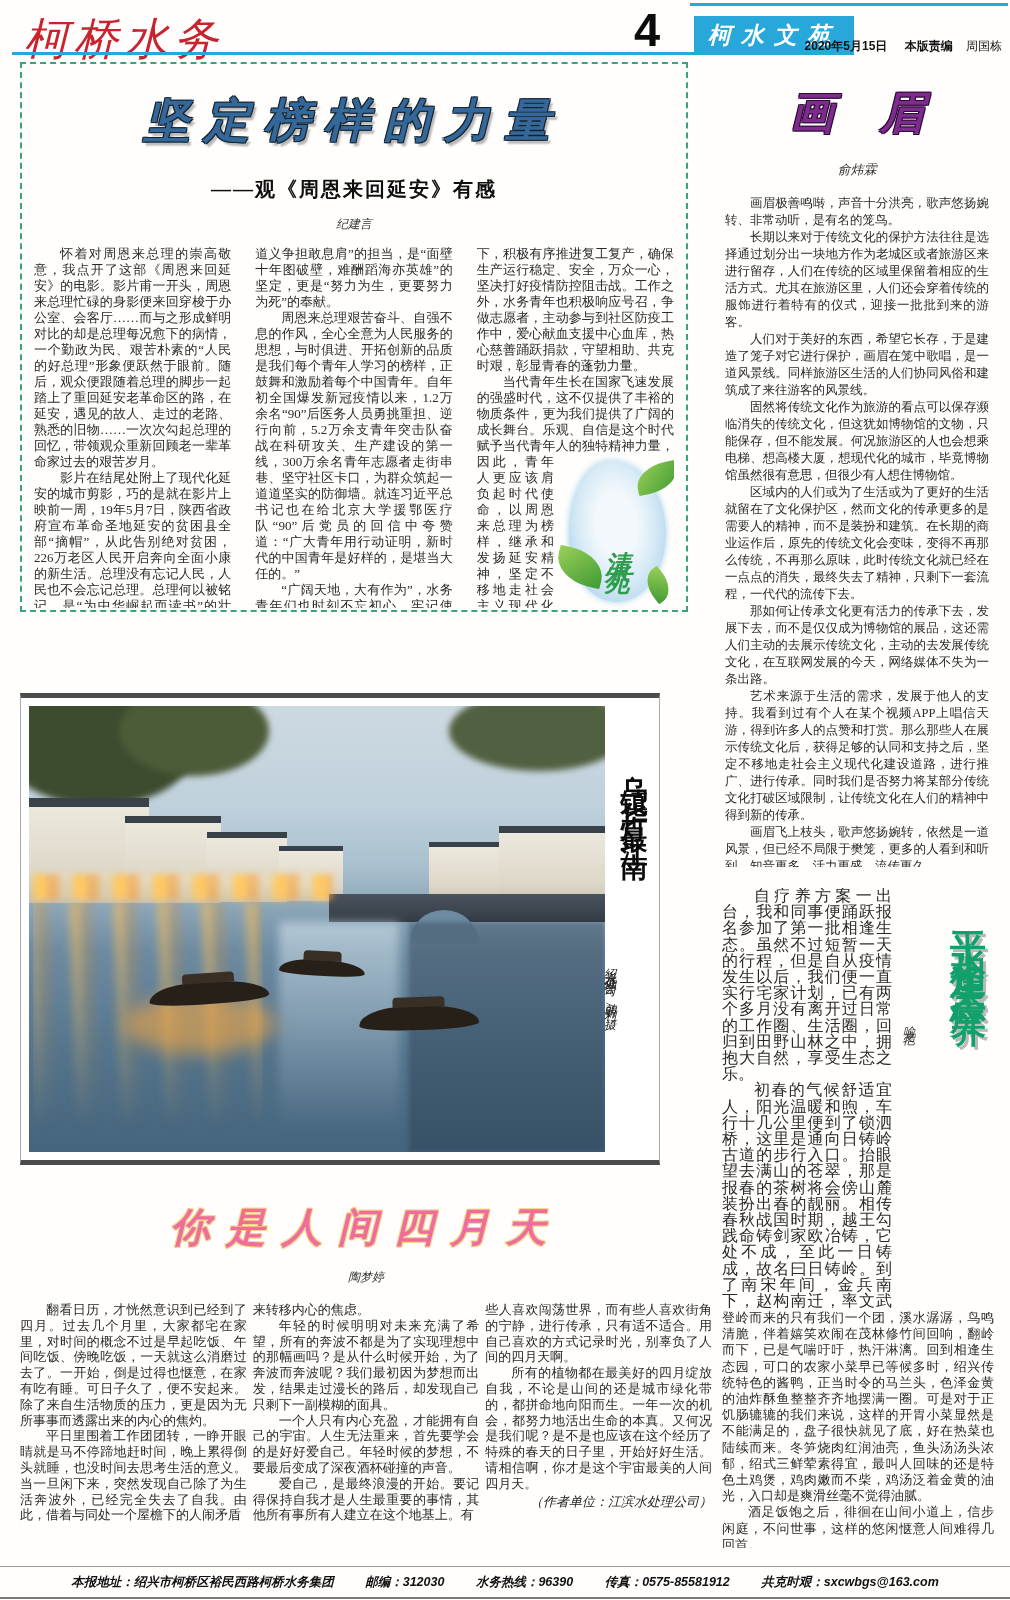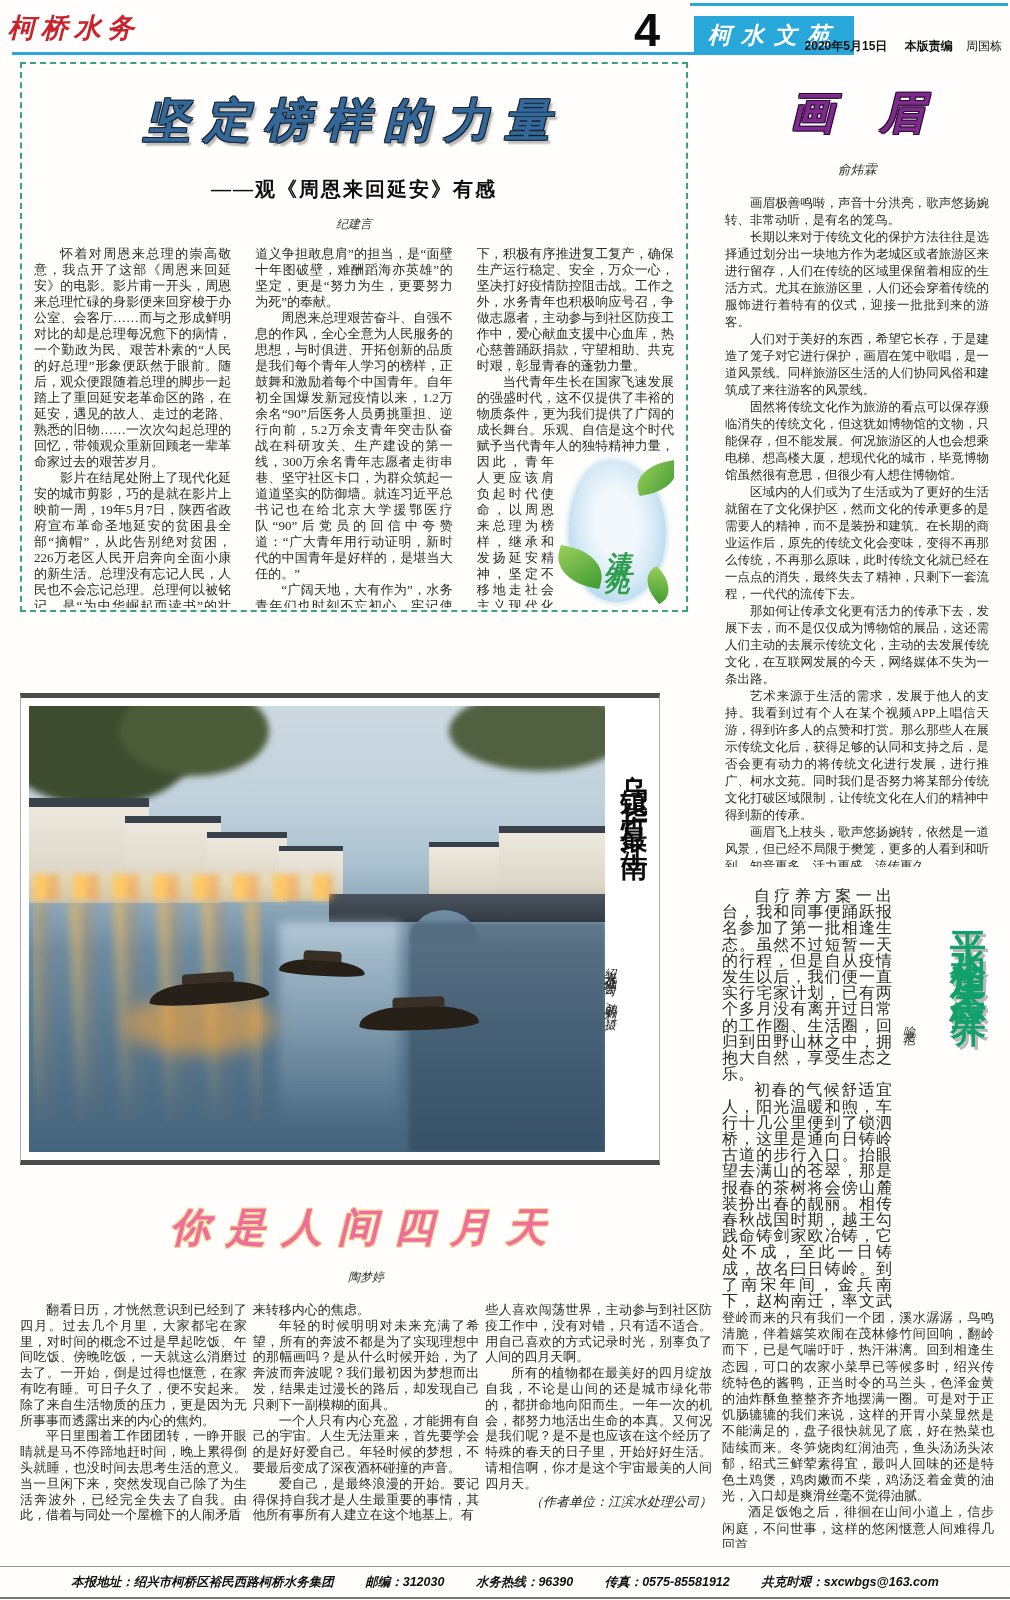--- a/index.html
+++ b/index.html
@@ -1,21 +1,21 @@
 <!DOCTYPE html>
 <html><head>
 <meta charset="utf-8">
 <style>
   html,body{margin:0;padding:0;background:#e9e9e9;}
   .page{position:relative;width:1010px;height:1600px;margin:0 auto;background:#fffefc;
         font-family:"Liberation Serif","DejaVu Serif",serif;color:#2a2a2a;overflow:hidden;}
 
   
   .h-topline-right{position:absolute;left:690px;top:3px;width:318px;height:3px;background:#28a7db;}
-  .masthead{position:absolute;left:8px;top:10px;font-size:27px;color:#c9242e;font-weight:bold;
+  .masthead{position:absolute;left:24px;top:10px;font-size:44px;color:#c9242e;font-weight:normal;
             font-style:italic;letter-spacing:6px;}
   .pagenum{position:absolute;left:634px;top:2px;font-size:47px;font-weight:800;
            font-family:"Liberation Sans",sans-serif;color:#0c0c0c;}
   .section-box{position:absolute;left:694px;top:16px;background:#28a7db;color:#fff;font-size:23px;
                font-weight:bold;font-style:italic;padding:4px 14px;letter-spacing:10px;}
   .h-mainline{position:absolute;left:12px;top:52px;width:772px;height:3px;background:#28a7db;}
   .h-date{position:absolute;right:8px;top:38px;font-size:12px;color:#111;
           font-family:"Liberation Sans",sans-serif;}
   .h-date .b{font-weight:bold;margin-left:14px;}
   .h-date .n{margin-left:10px;}
@@ -174,21 +174,21 @@
     <div class="hm-title">画眉</div>
     <div class="hm-author">俞炜霖</div>
     <div class="hm-body">
       <div>
           <p class="para">画眉极善鸣啭，声音十分洪亮，歌声悠扬婉转、非常动听，是有名的笼鸟。</p>
           <p class="para">长期以来对于传统文化的保护方法往往是选择通过划分出一块地方作为老城区或者旅游区来进行留存，人们在传统的区域里保留着相应的生活方式。尤其在旅游区里，人们还会穿着传统的服饰进行着特有的仪式，迎接一批批到来的游客。</p>
           <p class="para">人们对于美好的东西，希望它长存，于是建造了笼子对它进行保护，画眉在笼中歌唱，是一道风景线。同样旅游区生活的人们协同风俗和建筑成了来往游客的风景线。</p>
           <p class="para">固然将传统文化作为旅游的看点可以保存濒临消失的传统文化，但这犹如博物馆的文物，只能保存，但不能发展。何况旅游区的人也会想乘电梯、想高楼大厦，想现代化的城市，毕竟博物馆虽然很有意思，但很少有人想住博物馆。</p>
           <p class="para">区域内的人们或为了生活或为了更好的生活就留在了文化保护区，然而文化的传承更多的是需要人的精神，而不是装扮和建筑。在长期的商业运作后，原先的传统文化会变味，变得不再那么传统，不再那么原味，此时传统文化就已经在一点点的消失，最终失去了精神，只剩下一套流程，一代代的流传下去。</p>
           <p class="para">那如何让传承文化更有活力的传承下去，发展下去，而不是仅仅成为博物馆的展品，这还需人们主动的去展示传统文化，主动的去发展传统文化，在互联网发展的今天，网络媒体不失为一条出路。</p>
-          <p class="para">艺术来源于生活的需求，发展于他人的支持。我看到过有个人在某个视频APP上唱信天游，得到许多人的点赞和打赏。那么那些人在展示传统文化后，获得足够的认同和支持之后，是否会更有动力的将传统文化进行发展，进行推广、柯水文苑。同时我们是否努力将某部分传统文化打破区域限制，让传统文化在人们的精神中得到新的传承。</p>
+          <p class="para">艺术来源于生活的需求，发展于他人的支持。我看到过有个人在某个视频APP上唱信天游，得到许多人的点赞和打赏。那么那些人在展示传统文化后，获得足够的认同和支持之后，坚定不移地走社会主义现代化建设道路，进行推广、进行传承。同时我们是否努力将某部分传统文化打破区域限制，让传统文化在人们的精神中得到新的传承。</p>
           <p class="para">画眉飞上枝头，歌声悠扬婉转，依然是一道风景，但已经不局限于樊笼，更多的人看到和听到，知音更多，活力更盛，流传更久。</p>
         </div>
 
     </div>
   </div>
 
   <div class="photo-box">
     <div class="photo-img">
       <div class="pi foliage f1"></div>
       <div class="pi foliage f2"></div>
@@ -252,21 +252,21 @@
           <p class="para">平日里围着工作团团转，一睁开眼睛就是马不停蹄地赶时间，晚上累得倒头就睡，也没时间去思考生活的意义。当一旦闲下来，突然发现自己除了为生活奔波外，已经完全失去了自我。由此，借着与同处一个屋檐下的人闹矛盾</p>
         </div>
       <div class="ap-col">
           <p class="para cont">来转移内心的焦虑。</p>
           <p class="para">年轻的时候明明对未来充满了希望，所有的奔波不都是为了实现理想中的那幅画吗？是从什么时候开始，为了奔波而奔波呢？我们最初因为梦想而出发，结果走过漫长的路后，却发现自己只剩下一副模糊的面具。</p>
           <p class="para">一个人只有内心充盈，才能拥有自己的宇宙。人生无法重来，首先要学会的是好好爱自己。年轻时候的梦想，不要最后变成了深夜酒杯碰撞的声音。</p>
           <p class="para">爱自己，是最终浪漫的开始。要记得保持自我才是人生最重要的事情，其他所有事所有人建立在这个地基上。有</p>
         </div>
       <div class="ap-col">
         <div>
-            <p class="para cont">些人喜欢闯荡世界，主动参与到社区防疫工作中，没有对错，只有适不适合。用自己喜欢的方式记录时光，别辜负了人间的四月天啊。</p>
+            <p class="para cont">些人喜欢闯荡世界，而有些人喜欢街角的宁静，进行传承，只有适不适合。用自己喜欢的方式记录时光，别辜负了人间的四月天啊。</p>
             <p class="para">所有的植物都在最美好的四月绽放自我，不论是山间的还是城市绿化带的，都拼命地向阳而生。一年一次的机会，都努力地活出生命的本真。又何况是我们呢？是不是也应该在这个经历了特殊的春天的日子里，开始好好生活。请相信啊，你才是这个宇宙最美的人间四月天。</p>
           </div>
         <p class="attribution">（作者单位：江滨水处理公司）</p>
       </div>
     </div>
   </div>
 
   <div class="footer-rule-top"></div>
   <div class="footer-text">
     <span class="item"><span>本报地址：</span><span>绍兴市柯桥区裕民西路柯桥水务集团</span></span>

